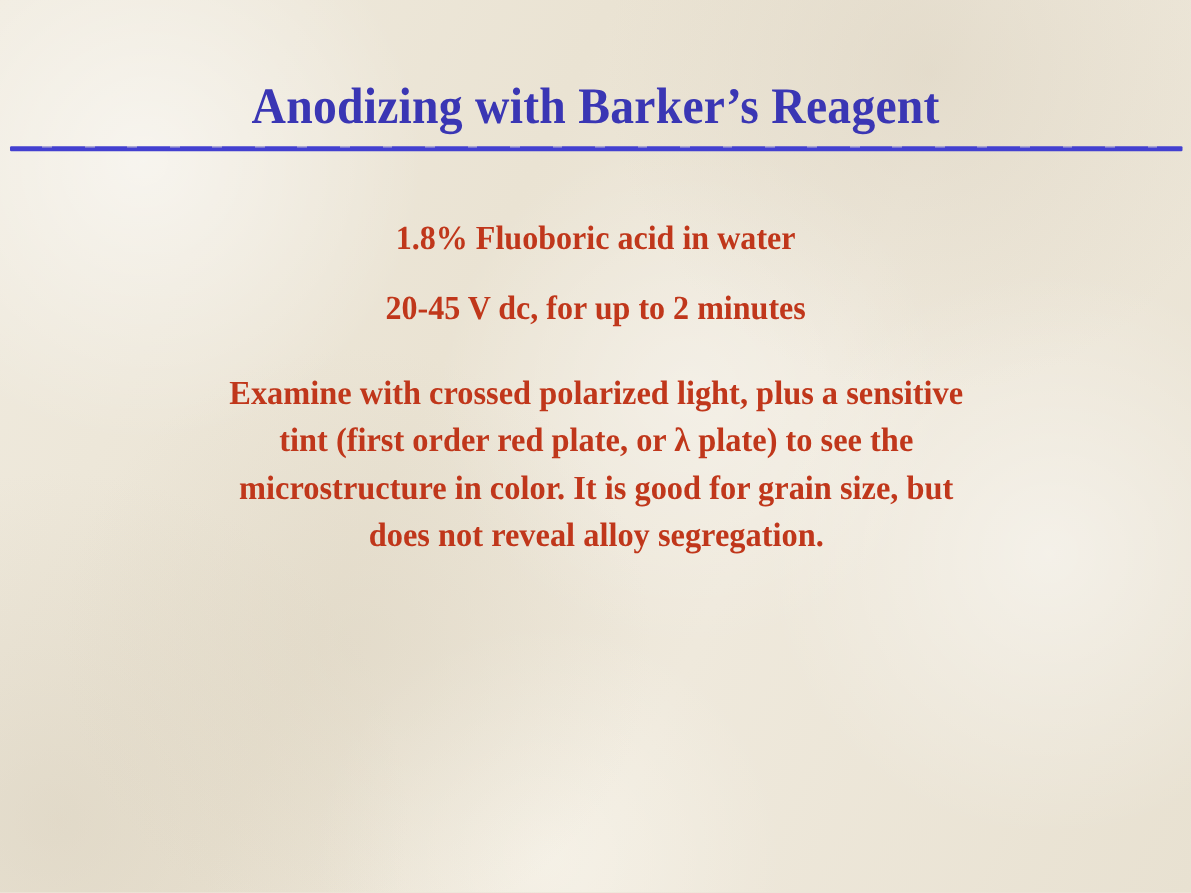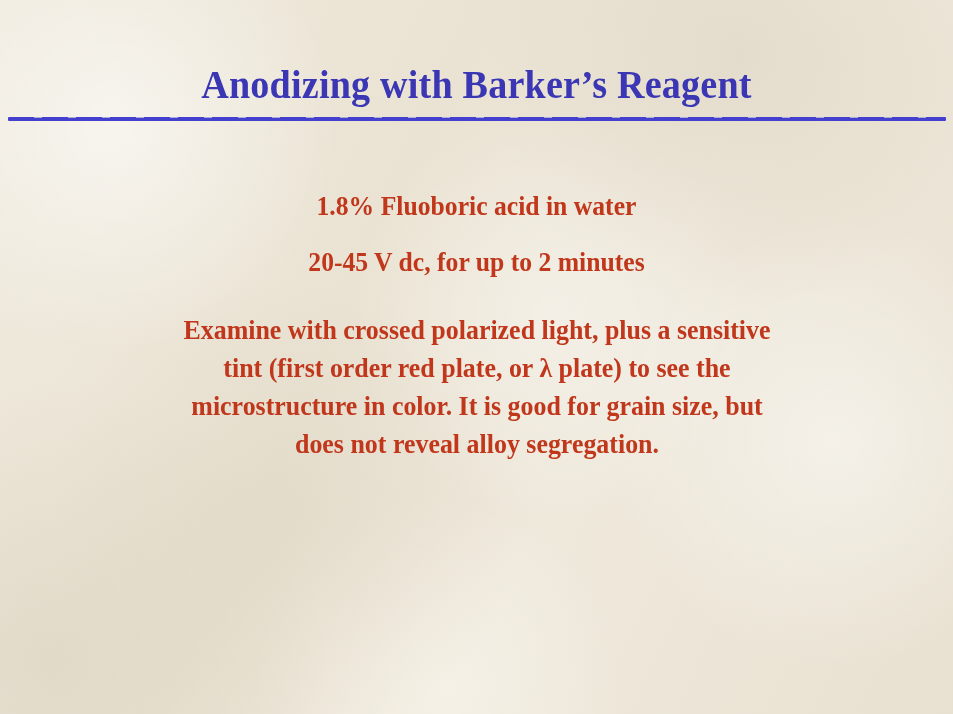--- a/index.html
+++ b/index.html
@@ -76,21 +76,21 @@
       rgba(235,230,216,0.65) 26px,
       rgba(235,230,216,0.65) 34px
     );
   }
 
   
   .body-block {
     position: absolute;
     left: 0;
     right: 0;
-    top: 190px;
+    top: 174px;
     text-align: center;
     color: #c0371b;
   }
 
   .line-single {
     font-size: 27px;
     font-weight: bold;
     line-height: 32px;
     transform: scaleX(0.95);
     transform-origin: center center;

